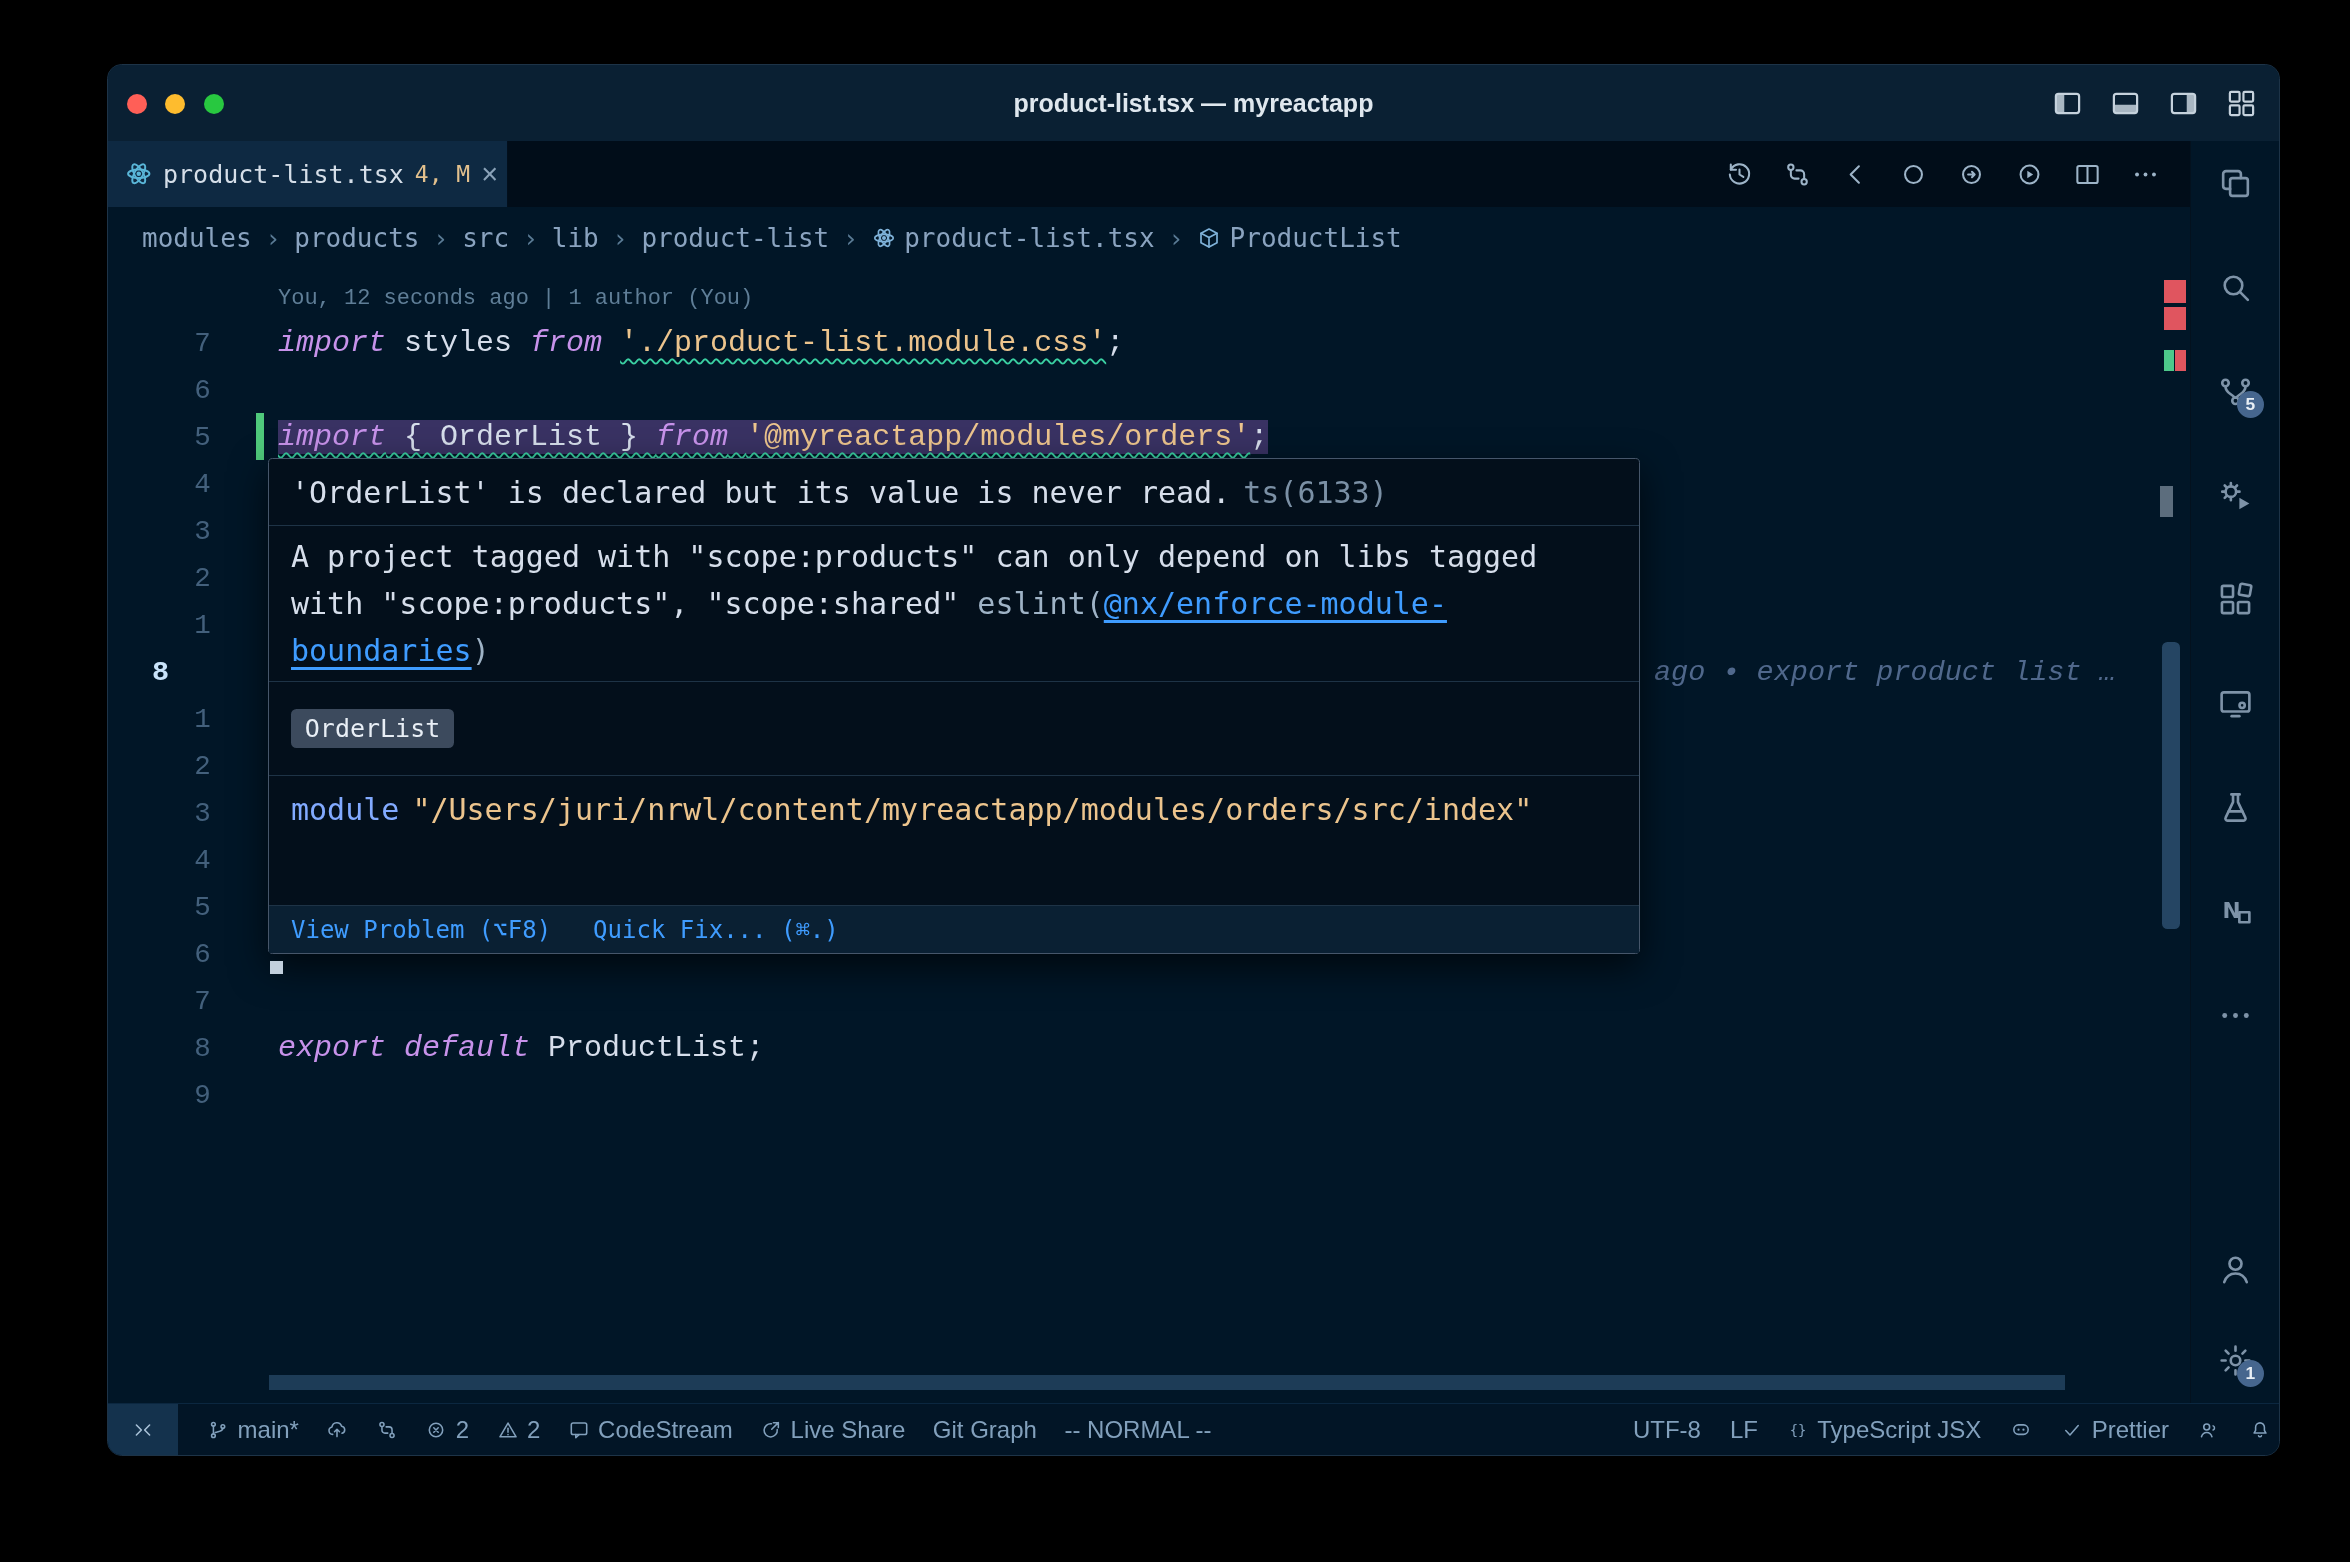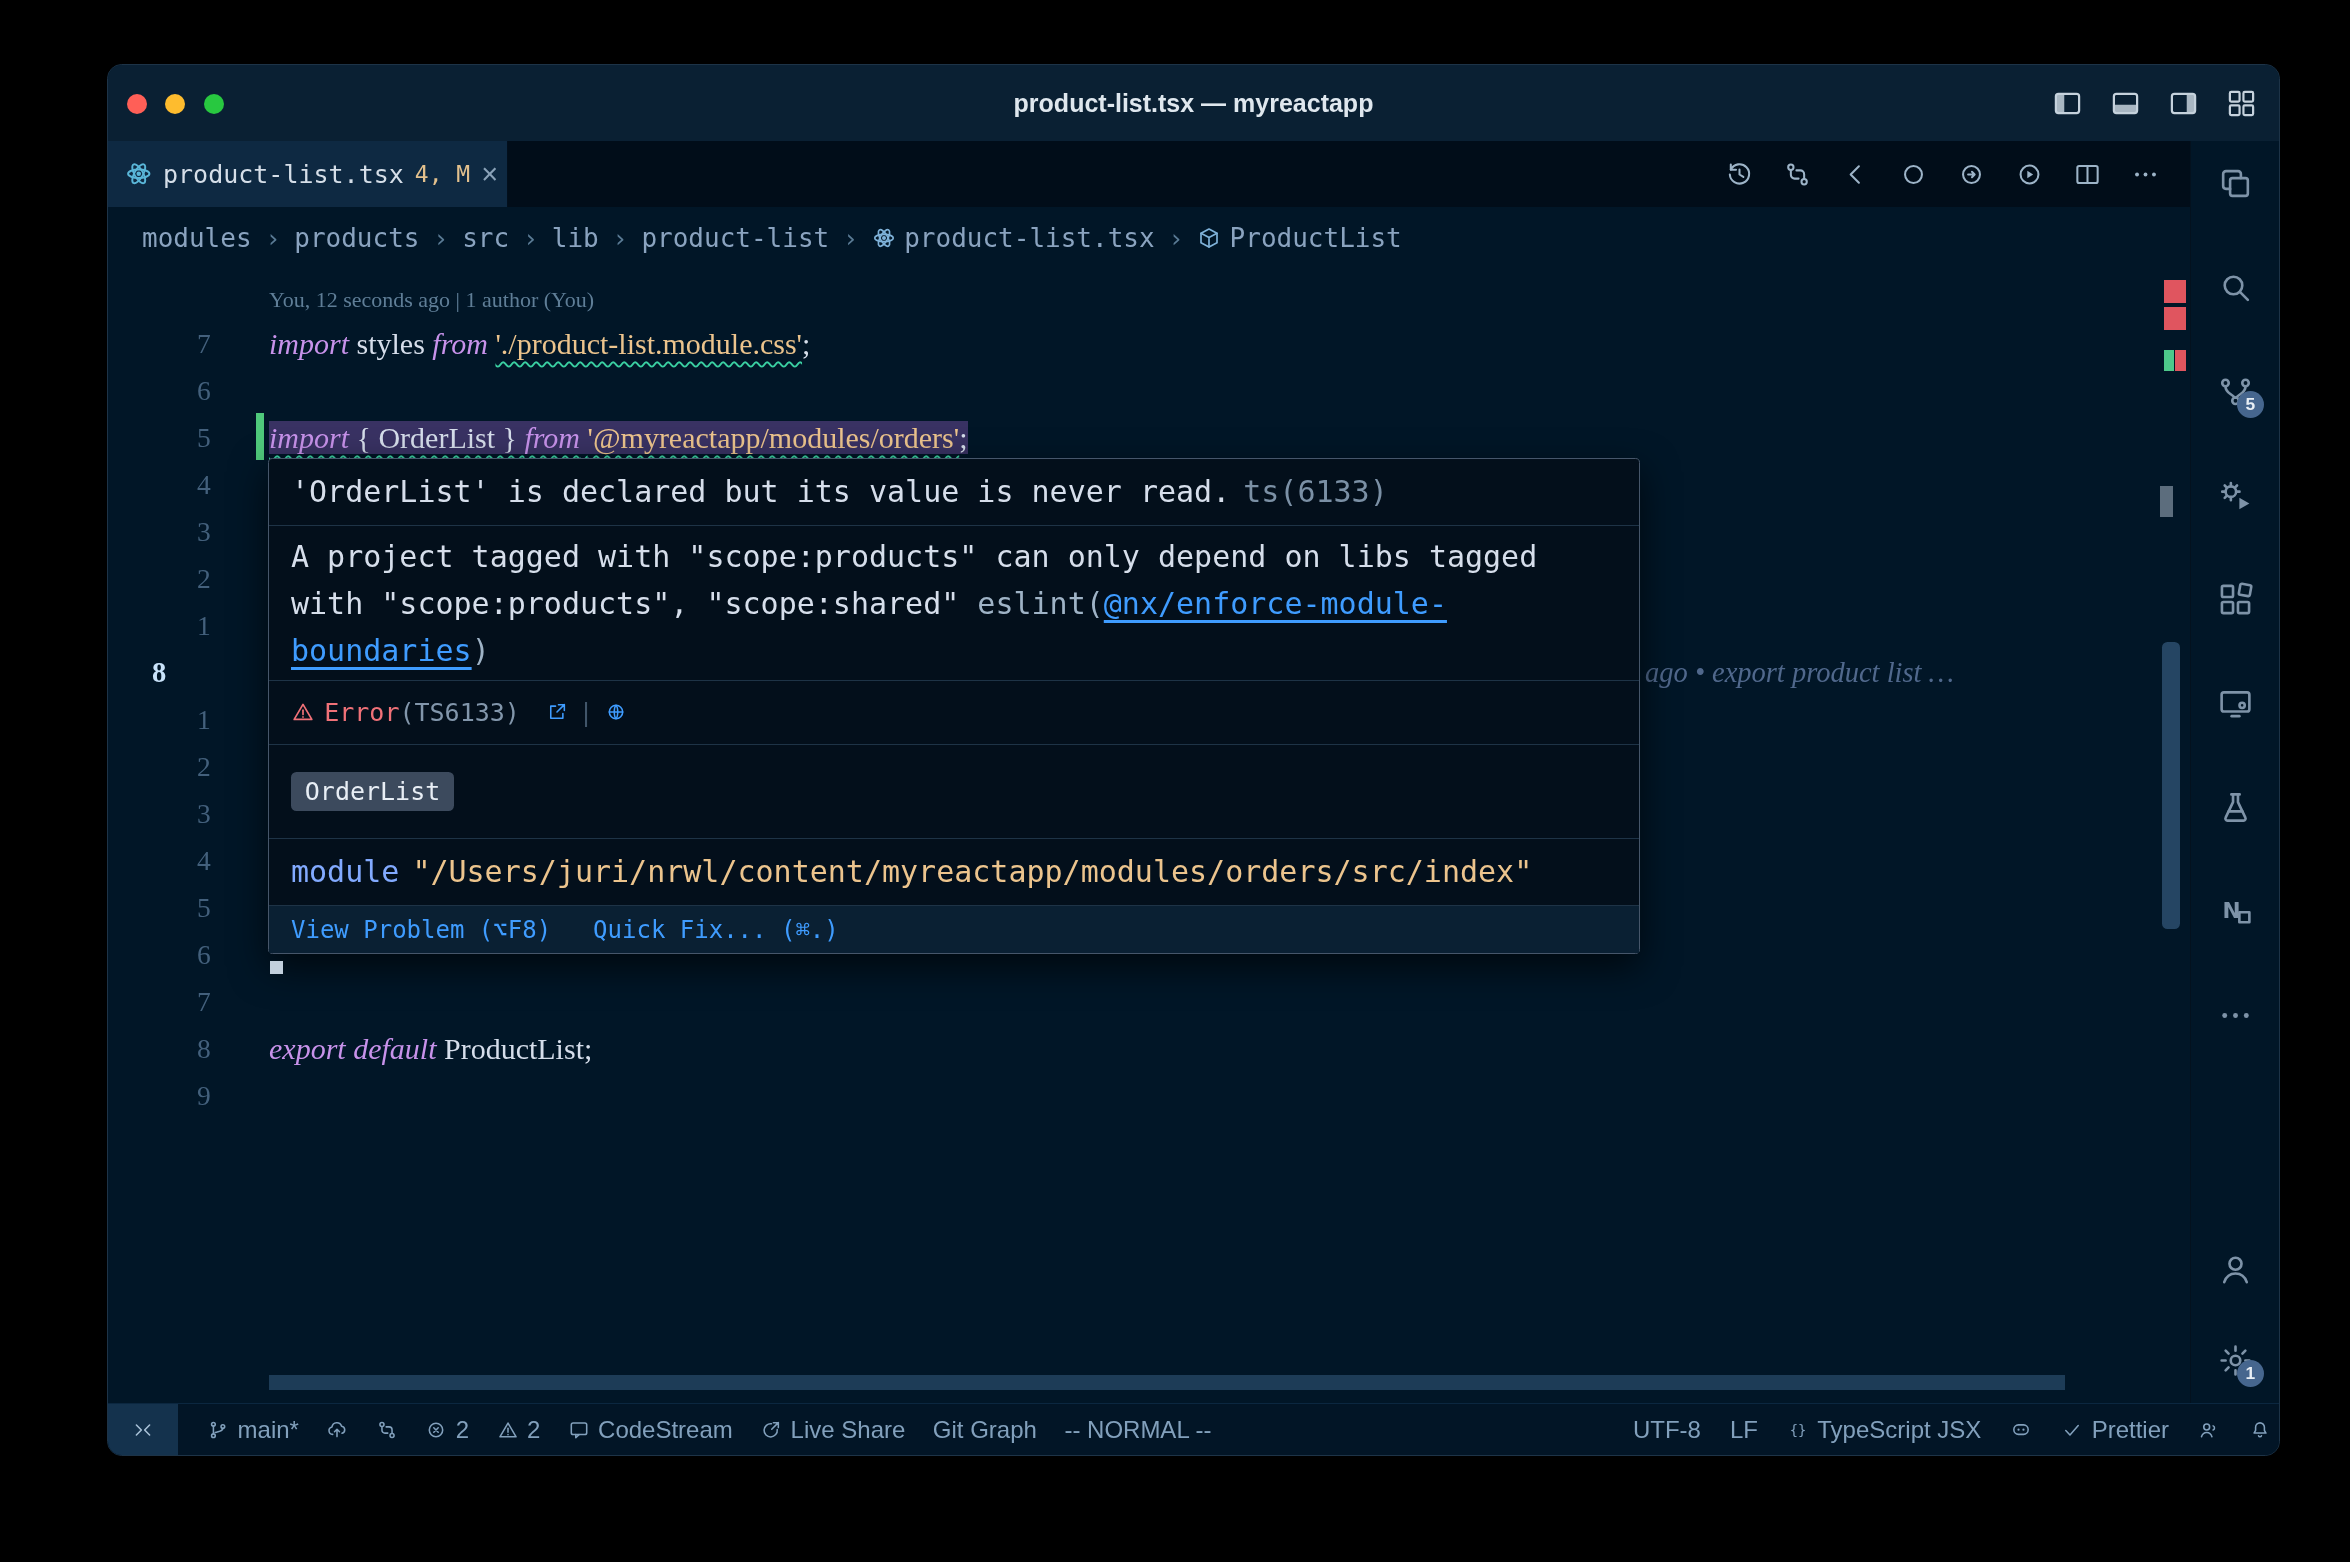--- a/index.html
+++ b/index.html
@@ -27,21 +27,21 @@
 
   
   .breadcrumbs{position:absolute;top:142px;left:0;right:88px;height:62px;background:#011627;display:flex;align-items:center;gap:13.8px;padding-left:34px;font-family:"DejaVu Sans Mono",monospace;font-size:26px;color:#8aa3bf;}
   .bc-sep{color:#597a94;font-size:25px;}
   .bc-item{display:flex;align-items:center;gap:8.3px;white-space:nowrap;}
   .bc-ic{display:flex;align-items:center;color:#7fb2d9;}
 
   
   .editor{position:absolute;top:204px;left:0;right:88px;bottom:51px;background:#011627;overflow:hidden;}
   .rows{position:absolute;left:0;top:3.7px;right:42px;}
-  .crow{display:flex;height:47px;line-height:47px;position:relative;font-family:Liberation Serif, serif;}
+  .crow{display:flex;height:47px;line-height:47px;position:relative;font-family:Liberation Mono, monospace;gap:9px;}
   .gut{flex:0 0 110px;width:110px;box-sizing:border-box;text-align:right;padding-right:7.3px;font-size:27.5px;color:#43607c;}
   .crow.cur .gut{text-align:left;padding-left:44px;color:#c9e3fa;font-weight:700;font-size:28.5px;}
   .codeline{flex:1;position:relative;padding-left:51px;white-space:pre;}
   .toks{white-space:pre;font-size:30px;}
   .sel .toks{background:#393263;}
   .kw{color:#c792ea;font-style:italic;}
   .tx{color:#d6deeb;}
   .str{color:#ecc48d;}
   .sq{text-decoration:underline wavy #3ad0a2 1.8px;text-underline-offset:7.3px;text-decoration-skip-ink:none;}
   .blametop{color:#5f7e97;font-size:22px;}
@@ -333,44 +333,20 @@
     <div class="h-scroll"></div>
   </div>
 
   <div class="hover">
     <div class="h-sec h-diag">
       <span>'OrderList' is declared but its value is never read.</span><span class="h-src">ts(6133)</span>
     </div>
     <div class="h-sec h-eslint">
       <span>A project tagged with "scope:products" can only depend on libs tagged with "scope:products", "scope:shared" </span><span class="h-dim">eslint(</span><a class="h-link">@nx/enforce-module-boundaries</a><span class="h-dim">)</span>
     </div>
-    <div class="h-sec h-errrow">
-      <span class="h-warn-ic">
-          <svg width="24" height="24" viewBox="0 0 24 24" fill="none" stroke="currentColor" stroke-width="1.7" stroke-linecap="round" stroke-linejoin="round">
-            <path d="M12 4.4 20.8 19.4H3.2z"></path>
-            <path d="M12 10.2v4.2"></path>
-            <path d="M12 16.9v.2"></path>
-          </svg>
-        </span>
-      <span class="h-err">Error</span>
-        <span class="h-errcode">(TS6133)</span>
-      <span class="h-act-ic">
-          <svg width="22" height="22" viewBox="0 0 24 24" fill="none" stroke="currentColor" stroke-width="1.7" stroke-linecap="round" stroke-linejoin="round">
-            <path d="M10.4 5.6H5.2v13.2h13.2v-5.2"></path>
-            <path d="M13.6 4H20v6.4M20 4l-8 8"></path>
-          </svg>
-        </span>
-      <span class="h-pipe">|</span>
-      <span class="h-act-ic">
-          <svg width="22" height="22" viewBox="0 0 24 24" fill="none" stroke="currentColor" stroke-width="1.7" stroke-linecap="round" stroke-linejoin="round">
-            <circle cx="12" cy="12" r="7.3"></circle>
-            <path d="M4.7 12h14.6M12 4.7c2.5 2.4 2.5 12.2 0 14.6-2.5-2.4-2.5-12.2 0-14.6z"></path>
-          </svg>
-        </span>
-    </div>
     <div class="h-sec h-chip-row">
       <span class="h-chip">OrderList</span>
     </div>
     <div class="h-sec h-module">
       <span class="h-kw">module</span><span class="h-path">"/Users/juri/nrwl/content/myreactapp/modules/orders/src/index"</span>
     </div>
     <div class="h-actions">
       <span class="h-action">View Problem (⌥F8)</span>
       <span class="h-action">Quick Fix... (⌘.)</span>
     </div>

